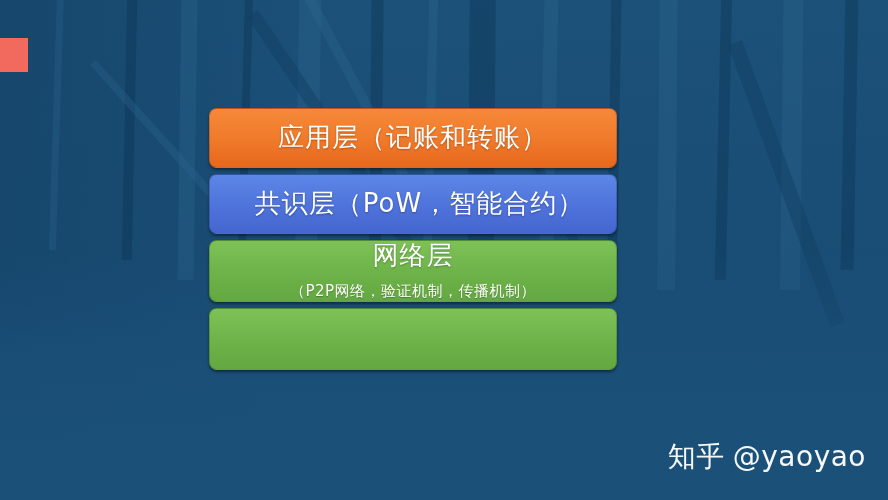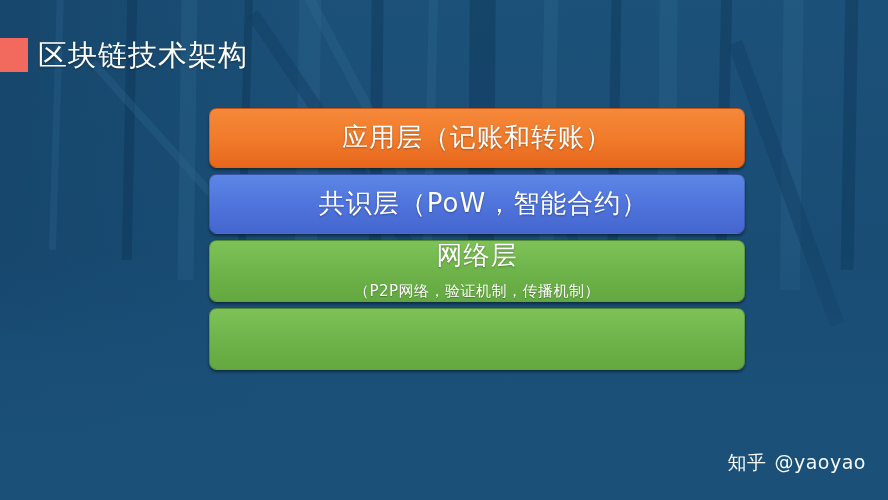--- a/index.html
+++ b/index.html
@@ -90,21 +90,21 @@
   
   .stack {
     position: absolute;
     left: 209px;
     top: 108px;
     width: 456px;
   }
 
   .layer {
     position: relative;
-    width: 536px;
+    width: 408px;
     border-radius: 8px;
     display: flex;
     flex-direction: column;
     align-items: center;
     justify-content: center;
     margin-bottom: 6px;
     box-shadow: 0 2px 3px rgba(0,0,0,0.45);
     border: 1px solid rgba(0,0,0,0.18);
   }
 
@@ -146,21 +146,21 @@
   .layer-data {
     background: linear-gradient(180deg, #7ec257 0%, #6fb44a 50%, #63a840 100%);
   }
 
   
   .watermark {
     position: absolute;
     right: 22px;
     bottom: 24px;
     color: #ffffff;
-    font-size: 19px;
+    font-size: 28px;
     letter-spacing: 0.5px;
     opacity: 0.96;
     white-space: nowrap;
   }
   .watermark .wm-handle { margin-left: 8px; }
 </style>
 </head>
 <body>
 
 <div id="slide">
@@ -186,21 +186,20 @@
       <div class="diag light" style="left:300px; top:-30px; width:260px; height:10px; transform: rotate(62deg);"></div>
       <div class="diag" style="left:742px; top:40px;  width:300px; height:15px; transform: rotate(70deg);"></div>
       <div class="diag light" style="left:96px;  top:60px;  width:220px; height:8px;  transform: rotate(48deg);"></div>
       <div class="diag" style="left:520px; top:120px; width:200px; height:9px;  transform: rotate(64deg);"></div>
     </div>
     <div class="bg-fade"></div>
   </div>
 
   <div class="header">
     <div class="title-marker"></div>
-    <div class="page-title">区块链技术架构</div>
   </div>
 
   <div class="stack">
 
     <div class="layer single layer-app">
       <div class="layer-title">应用层（记账和转账）</div>
     </div>
 
 
     <div class="layer single layer-consensus">

